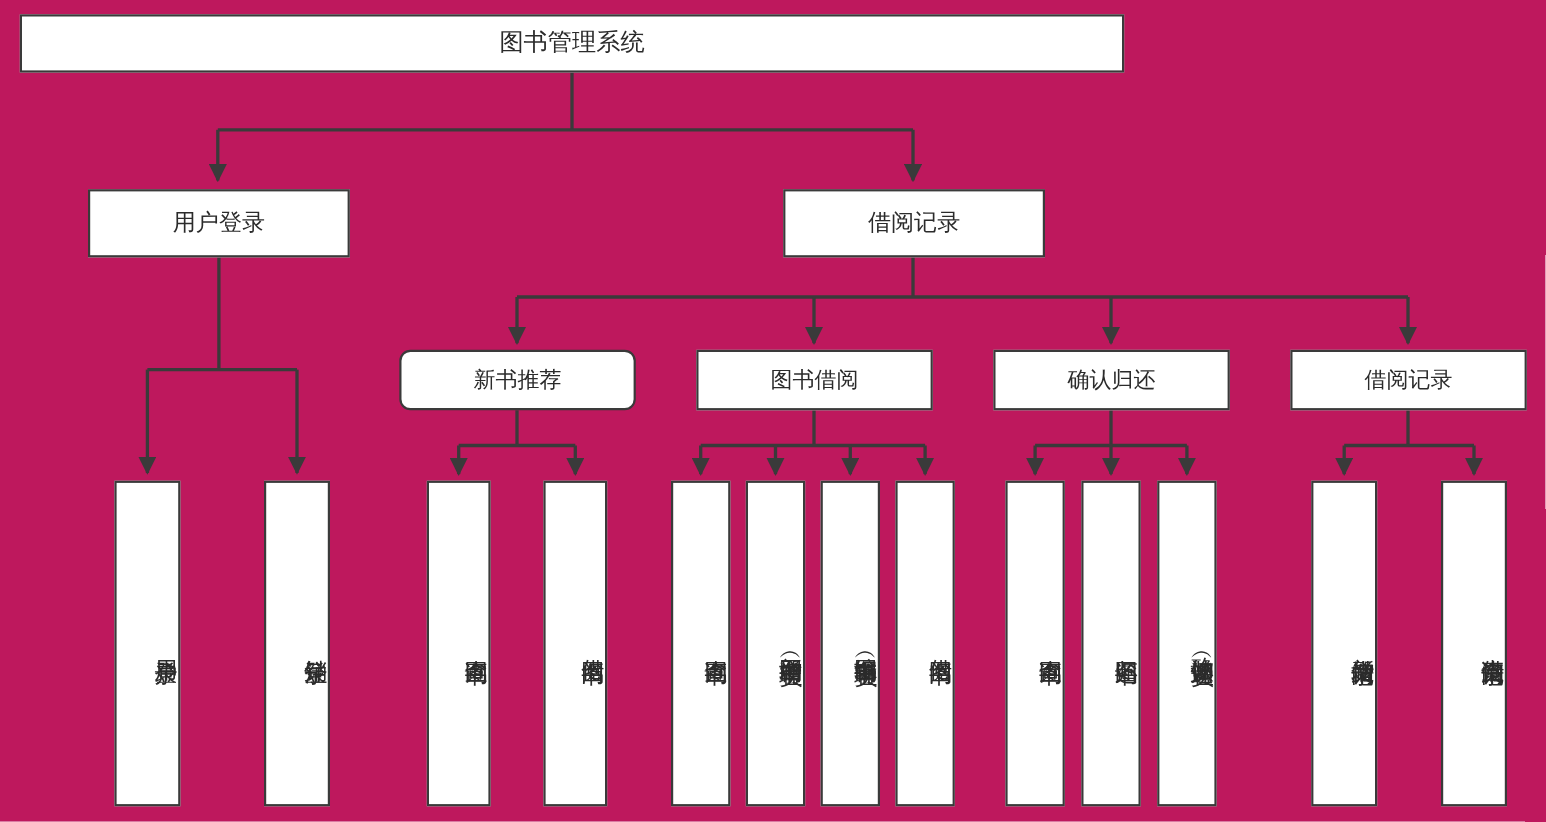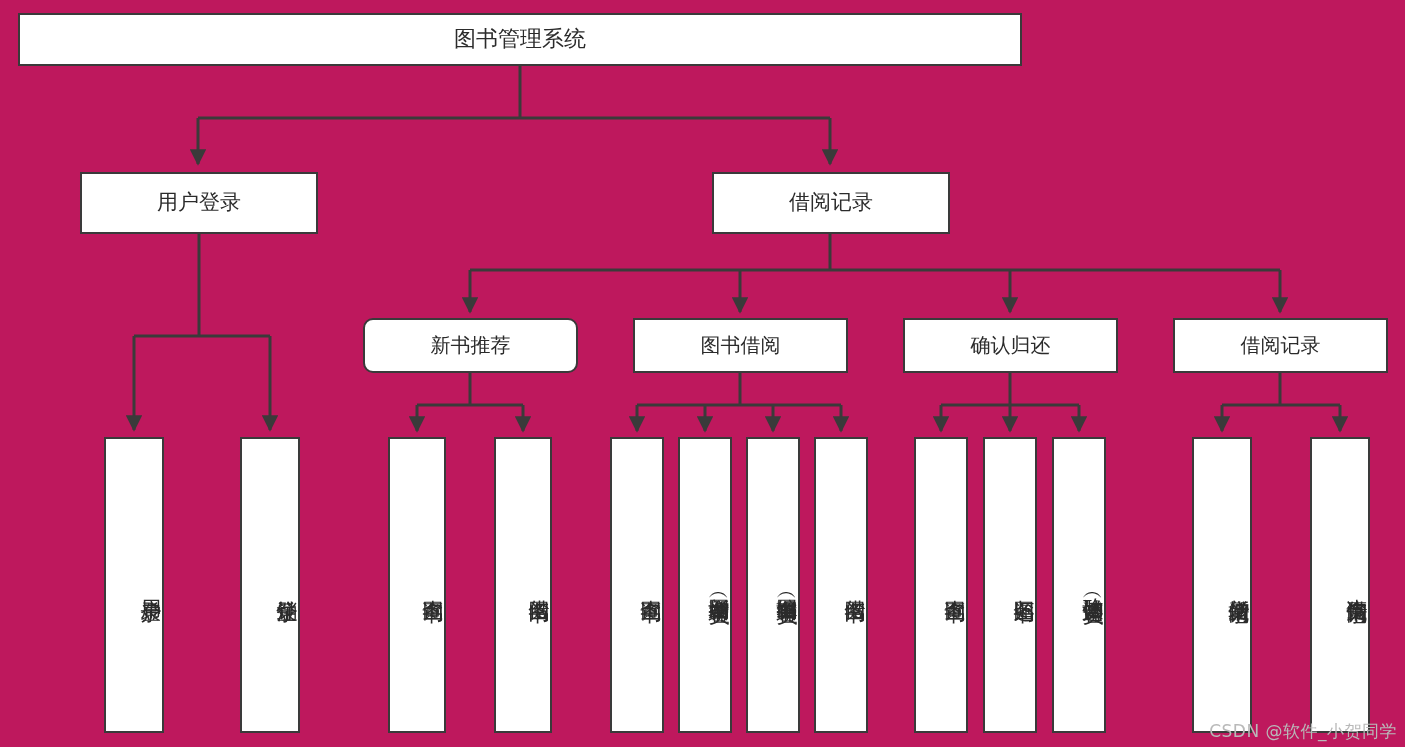--- a/index.html
+++ b/index.html
@@ -203,15 +203,14 @@
   </div>
 
   <div class="node leaf" style="left:1192px; top:437px; width:60px; height:296px;">
     <span class="leaf-label">新增借阅记录</span>
   </div>
 
   <div class="node leaf" style="left:1310px; top:437px; width:60px; height:296px;">
     <span class="leaf-label">查询借阅记录</span>
   </div>
 
-  <div id="watermark">CSDN @软件_小贺同学</div>
 
 </div>
 
 </body></html>

